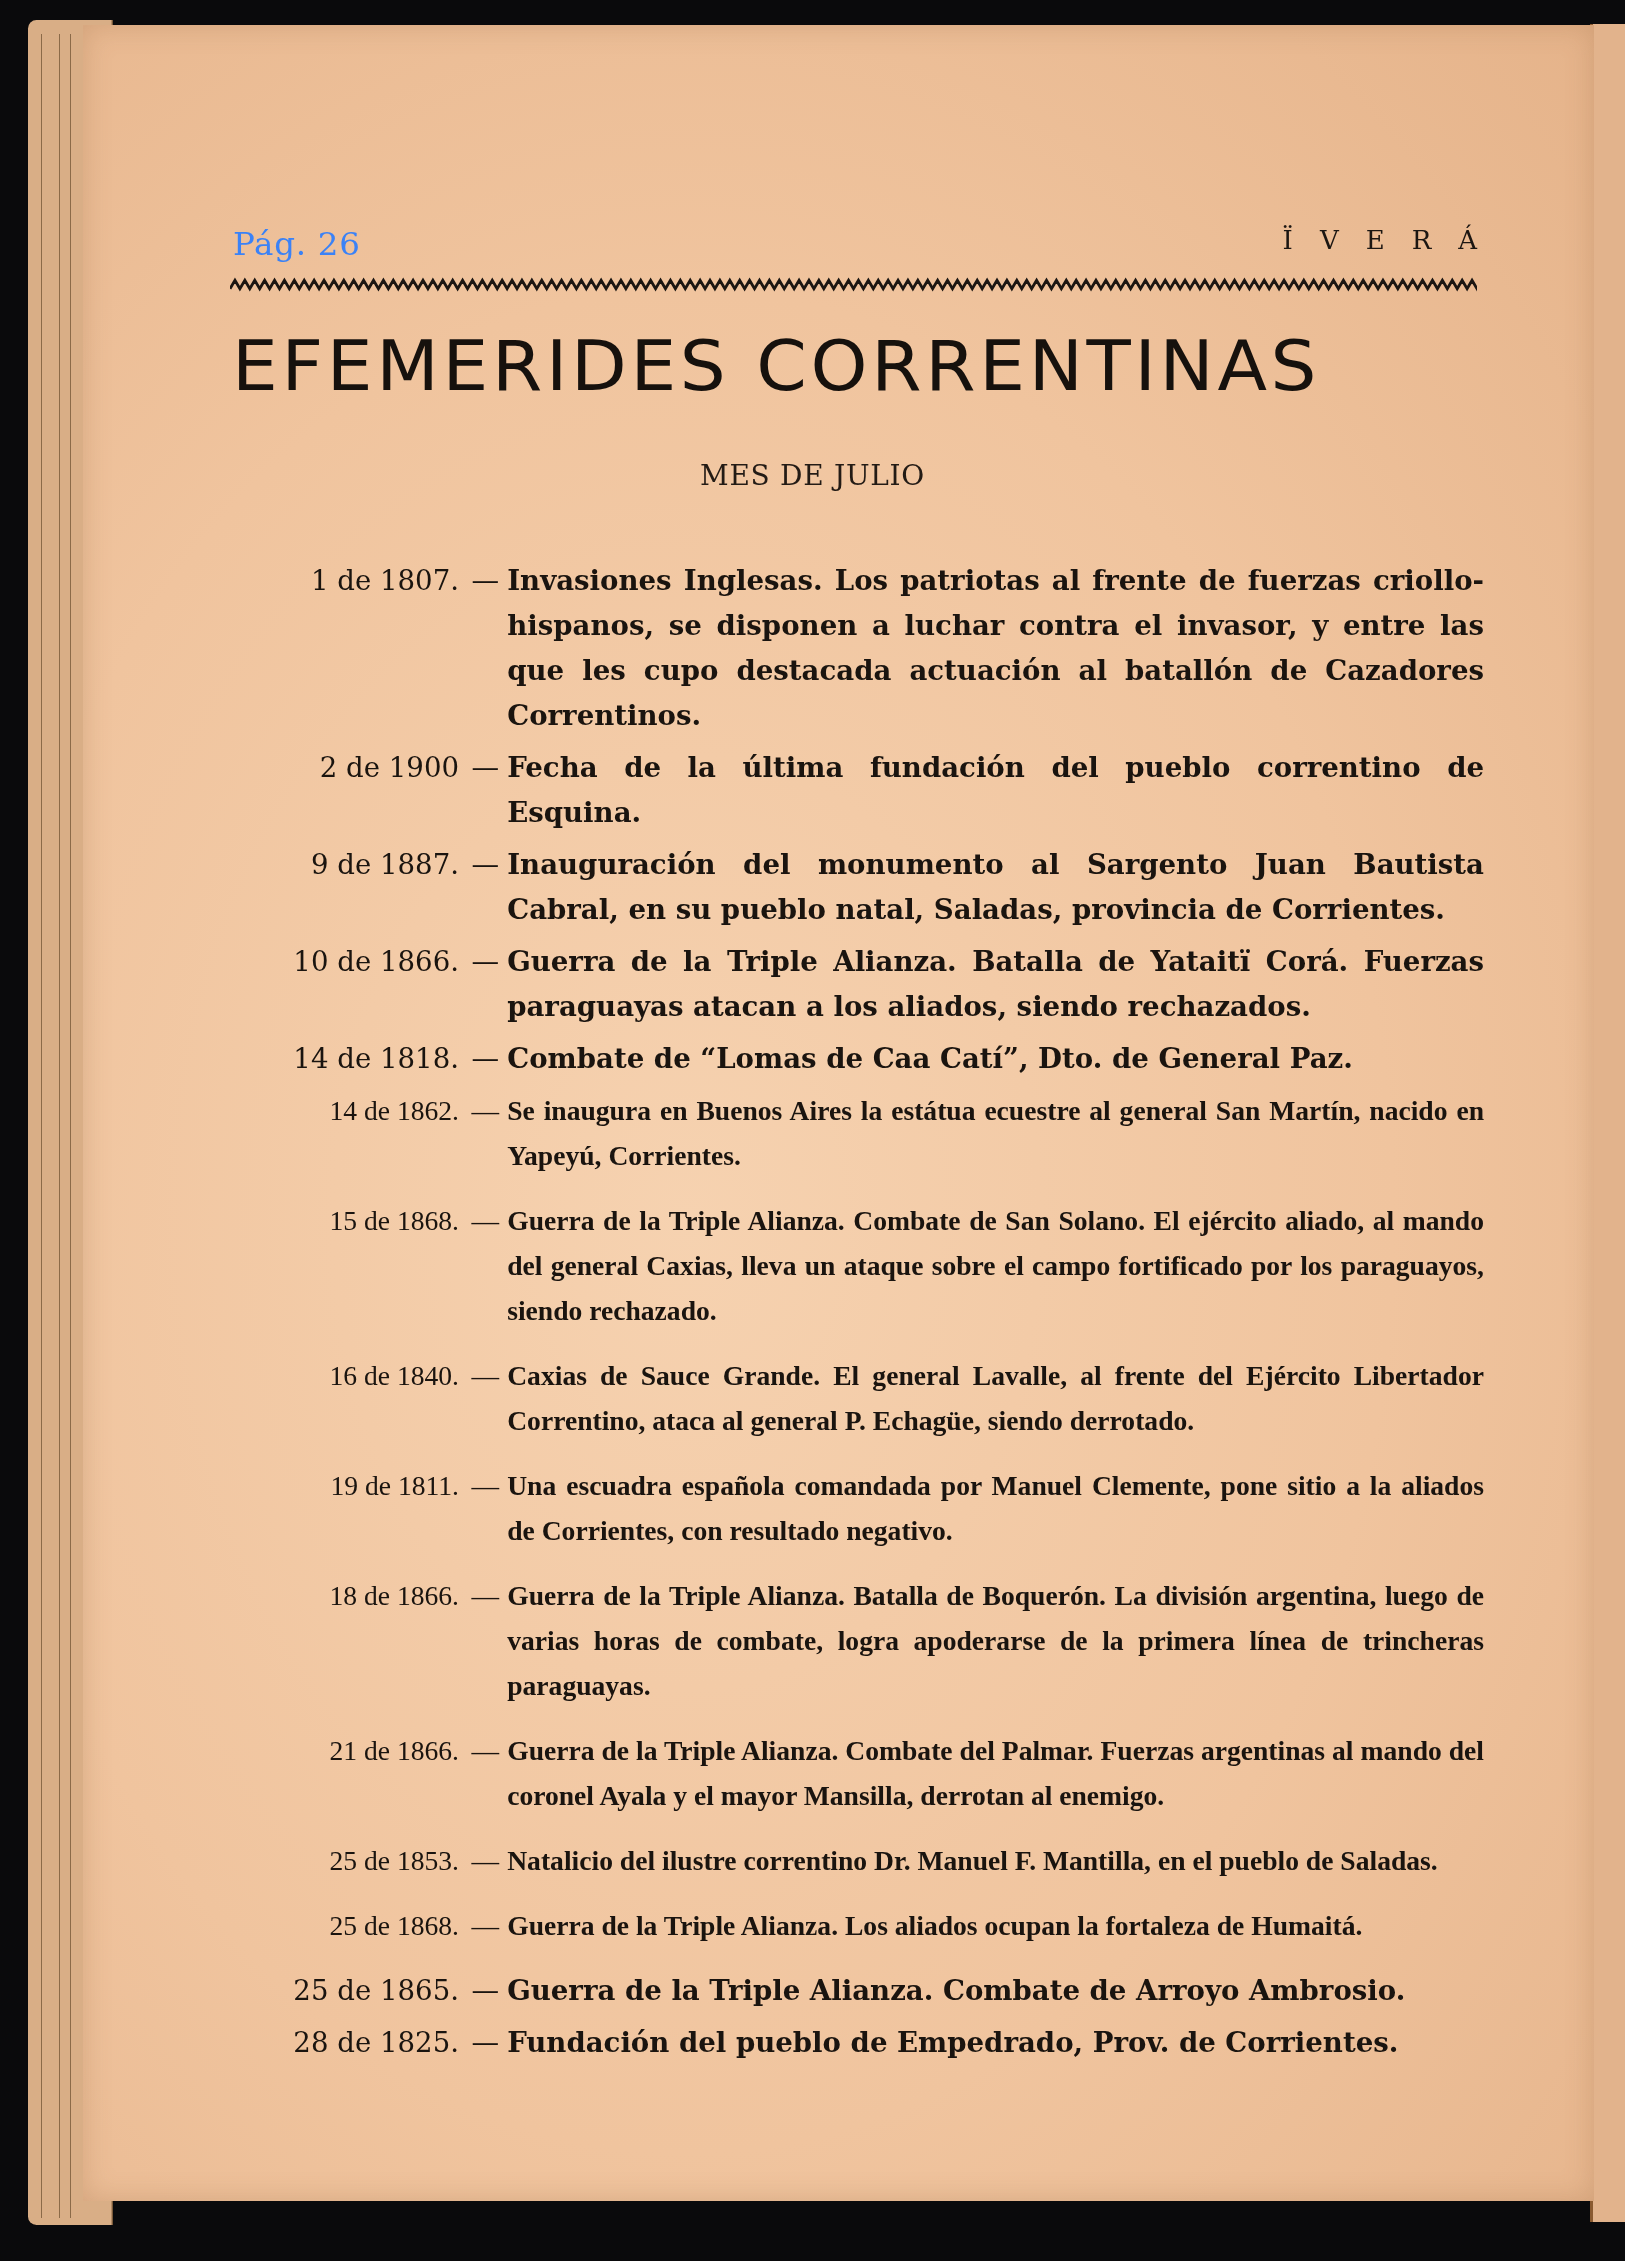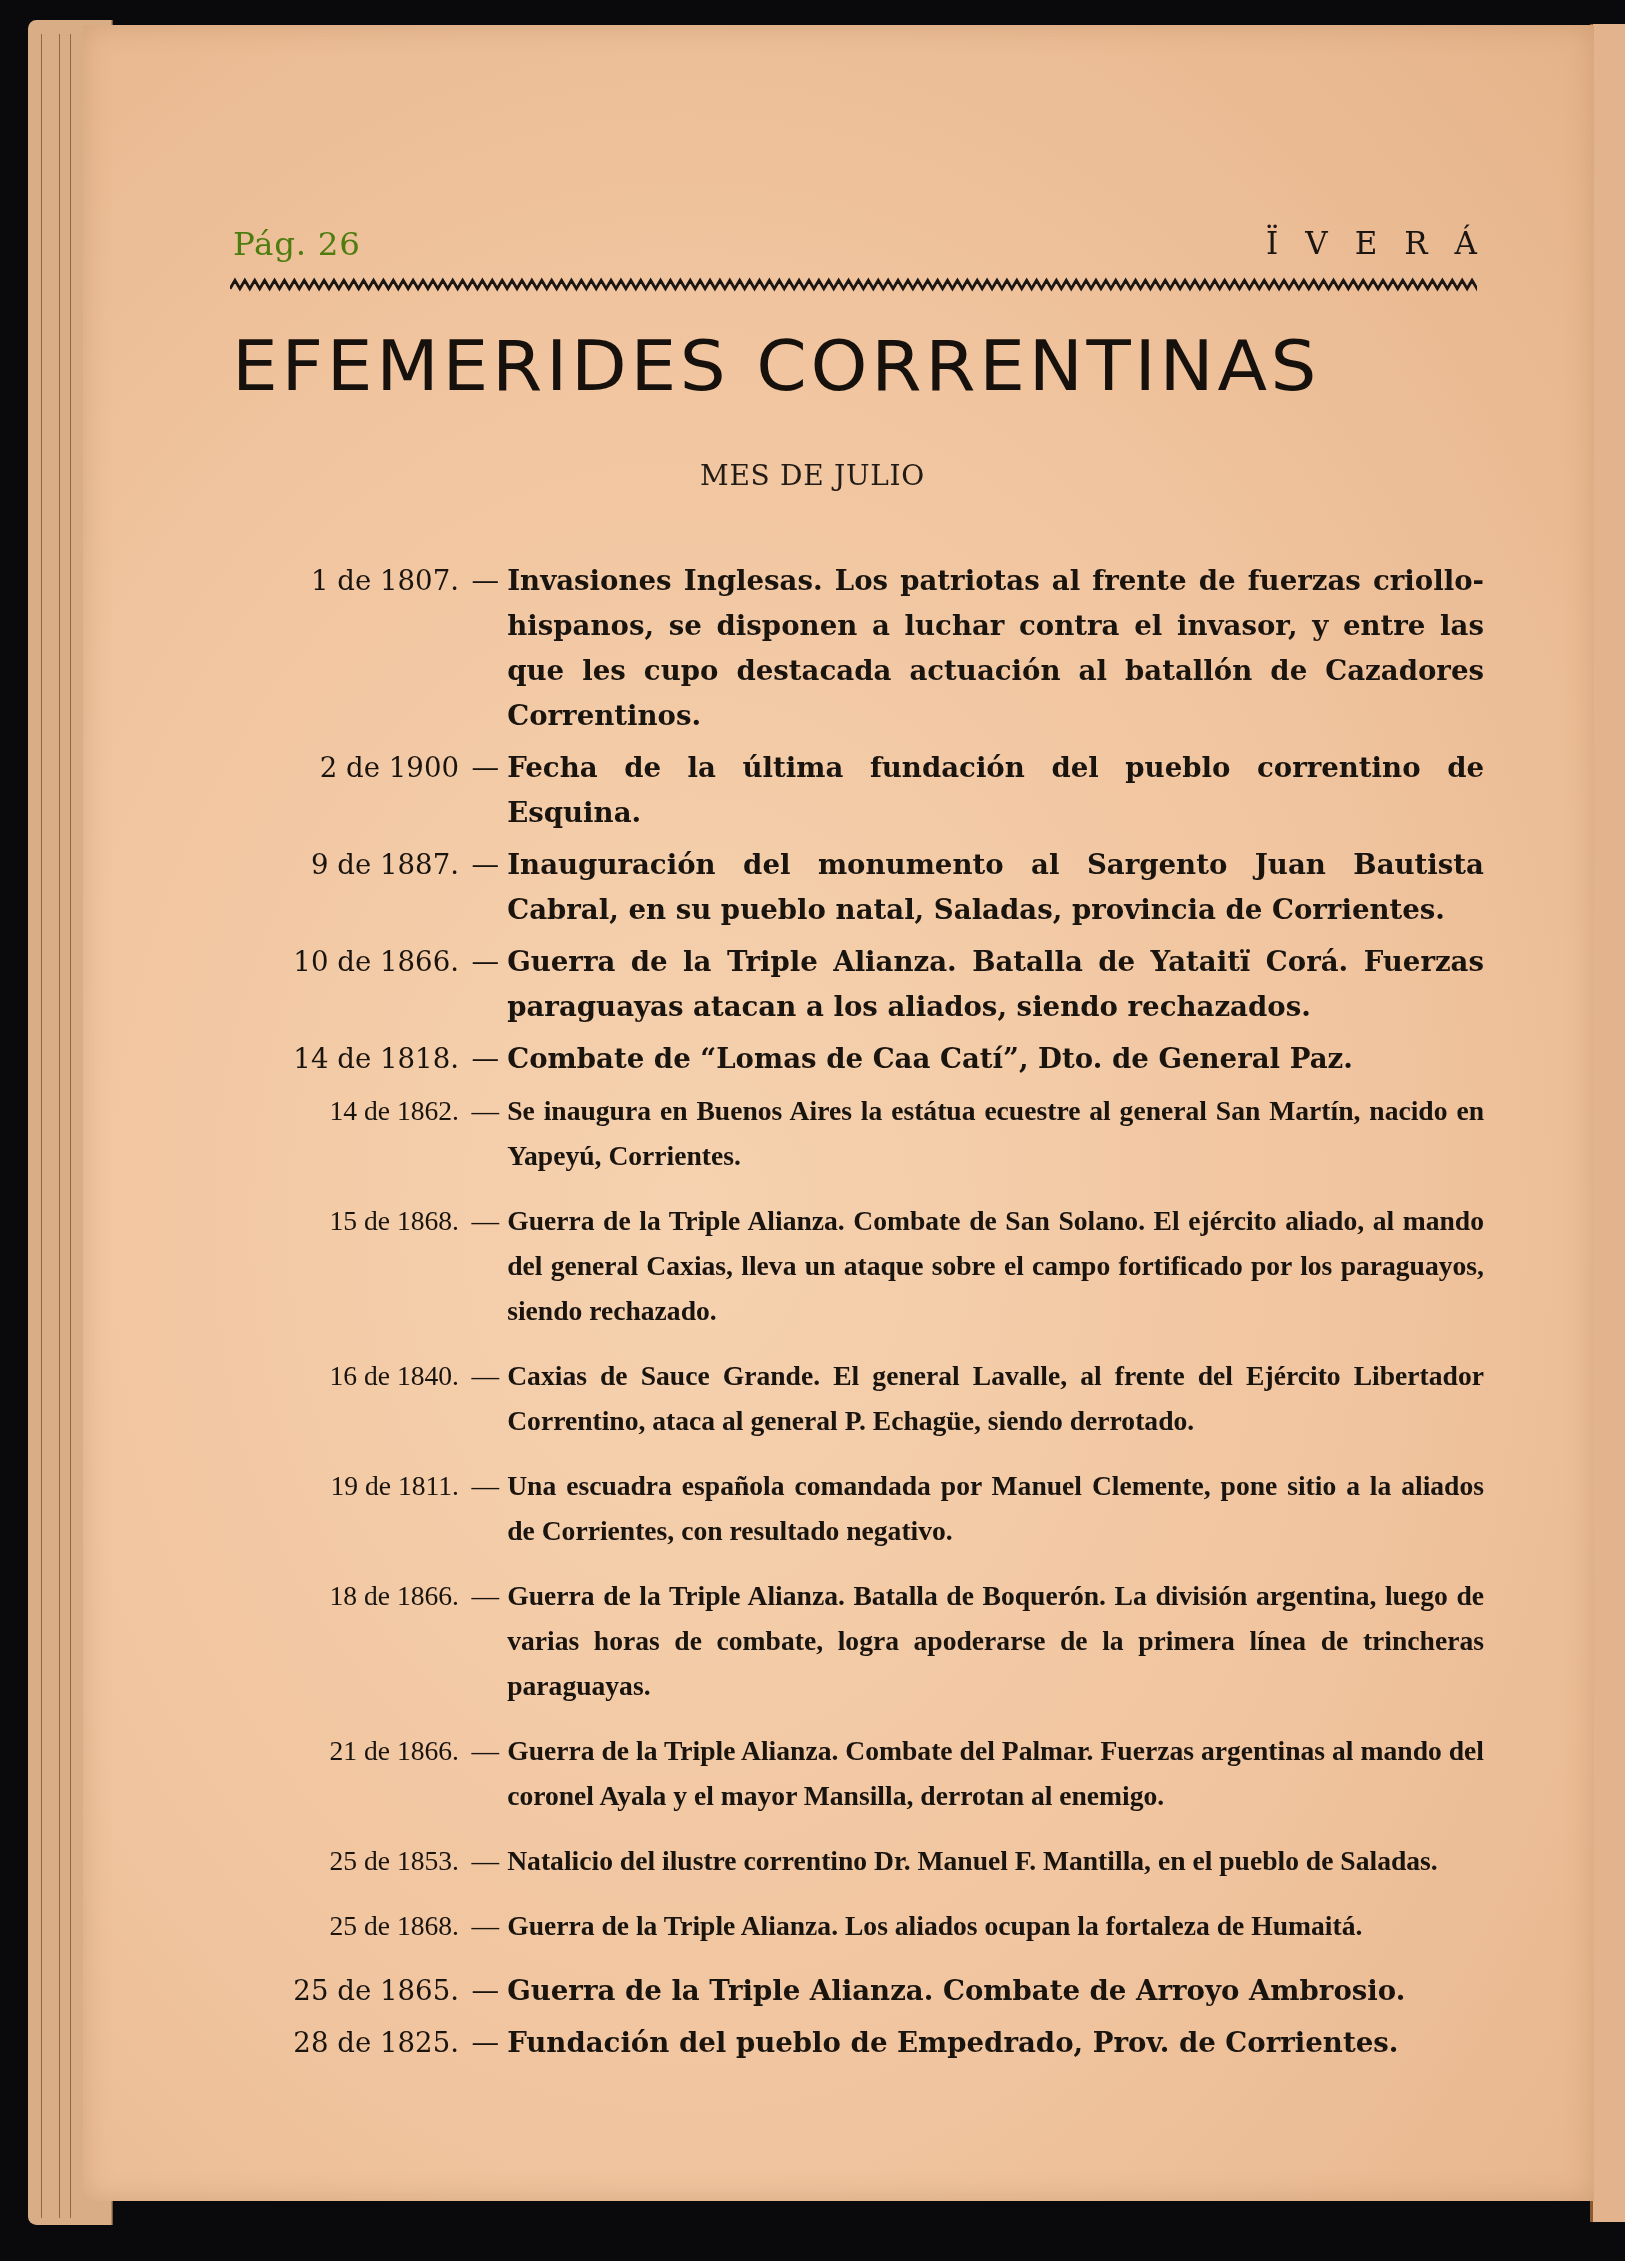--- a/index.html
+++ b/index.html
@@ -27,25 +27,25 @@
   .page {
     position: absolute; left: 83px; top: 25.4px; width: 1511px; height: 2176px;
     background: radial-gradient(ellipse at 40% 55%, #f6d2b0 0%, #f0c49e 55%, #e5b38a 100%);
     box-shadow: inset 0 0 28px rgba(140,90,50,0.25);
   }
   .header {
     position: absolute; left: 233px; top: 225px; width: 1244px; height: 42px;
   }
   .page-number {
     position: absolute; left: 0; top: 0;
-    font-size: 32.5px; color: #4d7c0f; letter-spacing: 0.7px;
+    font-size: 32.5px; color: #3b82f6; letter-spacing: 0.7px;
   }
   .journal-name {
     position: absolute; right: 0; top: 0;
-    font-size: 31px; color: #1c1612; letter-spacing: 27px; margin-right: -27px;
+    font-size: 26px; color: #1c1612; letter-spacing: 27px; margin-right: -27px;
   }
   .zigzag-rule {
     position: absolute; left: 230px; top: 276px; width: 1247px; height: 18.4px;
   }
   .title {
     position: absolute; left: 232px; top: 326px; width: 1244px;
     font-family: "DejaVu Sans", "Liberation Sans", sans-serif;
     font-size: 69px; letter-spacing: 3.5px; color: #16110d; white-space: nowrap;
     transform: scaleX(1.05); transform-origin: left;
   }

